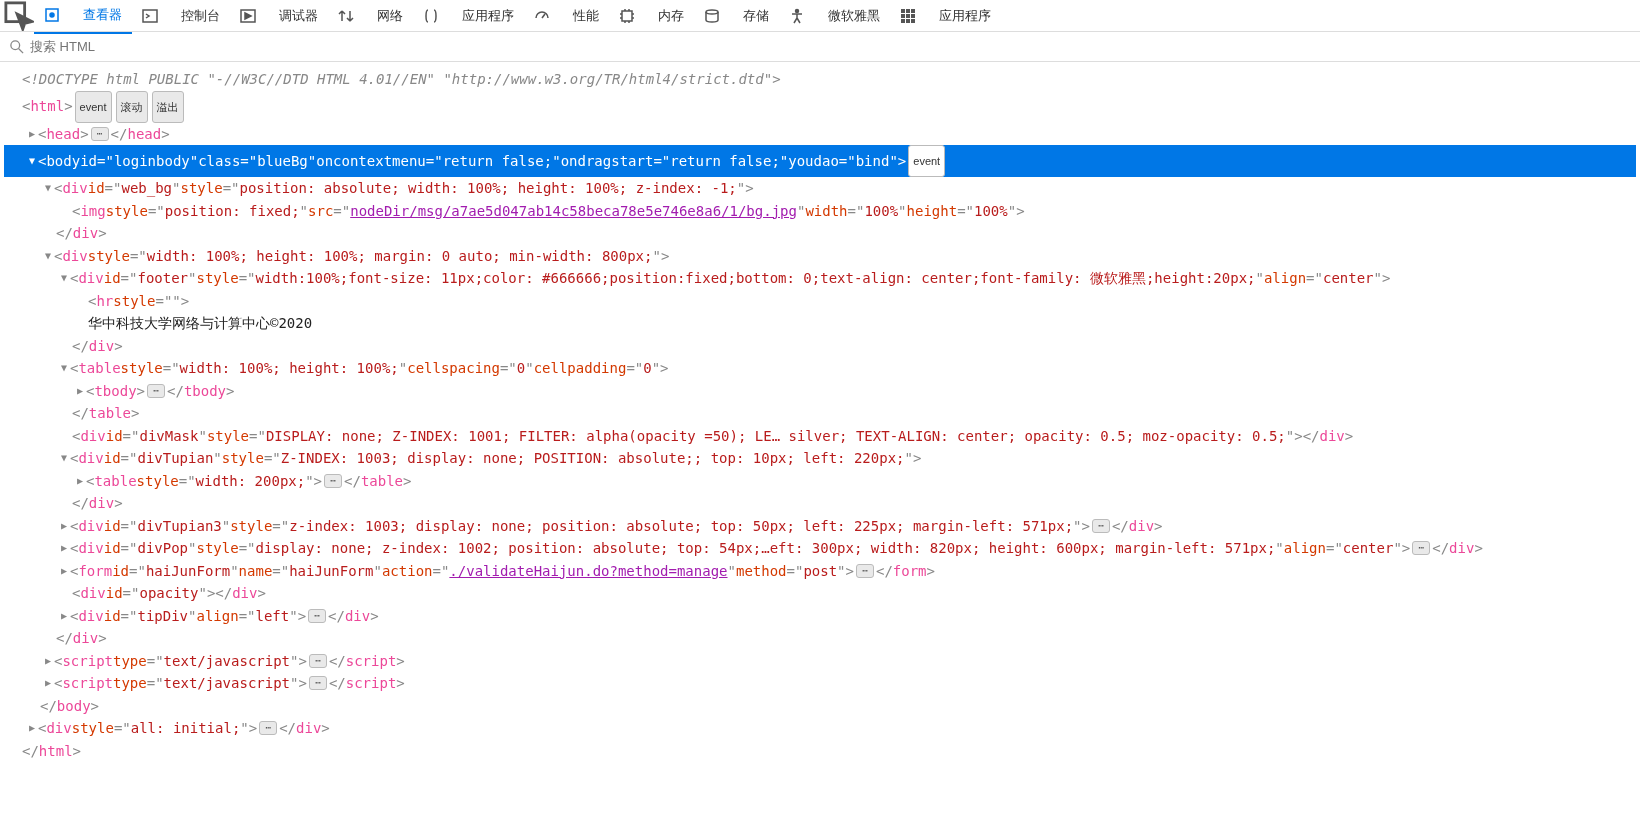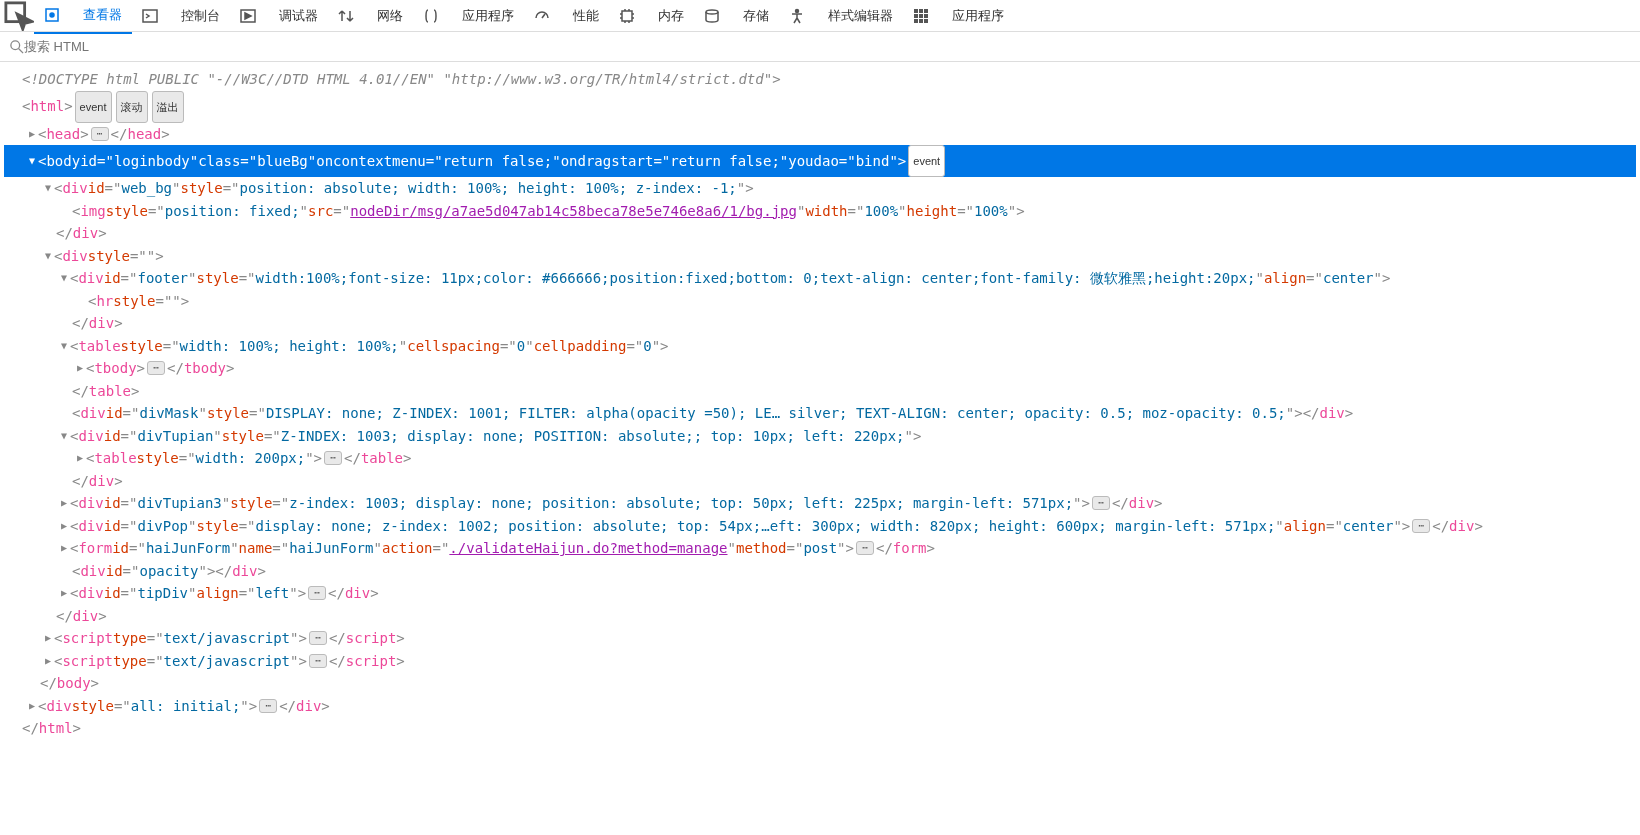--- a/index.html
+++ b/index.html
@@ -6,36 +6,36 @@
 body { font-family:-apple-system,BlinkMacSystemFont,"Segoe UI",Arial,sans-serif; font-size:13px; background:#fff; color:#222; }
 
 
 .toolbar { display:flex; align-items:center; border-bottom:1px solid #ddd; height:32px; padding:0 4px; }
 .tool-btn { display:flex; align-items:center; gap:23px; padding:0 10px; height:36px; cursor:pointer; font-size:13px; color:#333; }
 .tool-btn.active { border-bottom:2px solid #0077e6; color:#0077e6; }
 .tool-btn svg { width:16px; height:16px; }
 .tool-ico { width:30px; display:flex; align-items:center; justify-content:center; }
 
 
-.searchbar { display:flex; align-items:center; border-bottom:1px solid #ddd; height:30px; padding:0 10px; color:#888; gap:0; }
+.searchbar { display:flex; align-items:center; border-bottom:1px solid #ddd; height:30px; padding:0 10px; color:#888; gap:6px; }
 .searchbar input { border:none; outline:none; flex:1; font-size:13px; color:#888; }
 
 
 .tree { padding:6px 4px 20px 4px; font-family:Consolas,Menlo,monospace; font-size:14px; line-height:22.5px; }
 .row { white-space:pre; display:flex; align-items:center; }
 .row.sel { background:#0077e6; color:#fff; }
 .row.sel .attr-name{color:#fff!important;} .row.sel .attr-val{color:#fff!important;} .row.sel .tag{color:#fff!important;} .row.sel .punc{color:#fff!important;}
 .indent { display:inline-block; }
 .arrow { display:inline-block; width:12px; text-align:center; color:#888; cursor:pointer; font-size:10px; user-select:none; }
 .arrow.down::before{content:"▼";} .arrow.right::before{content:"▶";}
 .row.sel .arrow{color:#fff;}
 .punc { color:#888; }
 .tag { color:#ec4899; }
 .attr-name { color:#d43900; }
-.attr-val { color:#0369a1; }
+.attr-val { color:#b91c1c; }
 .doctype { color:#888; font-style:italic; }
 .txt { color:#222; }
 .link { color:#a21caf; text-decoration:underline; }
 .badge { display:inline-block; background:#e9e9e9; border:1px solid #bbb; border-radius:3px; font-size:11px; padding:8px 4px; margin:0 2px; color:#333; line-height:14px; font-family:-apple-system,sans-serif; }
 .row.sel .badge{background:#fff;color:#333;}
 .ellipsis { display:inline-block; background:#e9e9e9; border:1px solid #bbb; border-radius:3px; width:18px; text-align:center; font-size:10px; line-height:12px; color:#555; margin:0 2px; }
 </style>
 </head>
 <body>
 
@@ -98,21 +98,21 @@
         <ellipse cx="8" cy="4" rx="6" ry="2"></ellipse>
         <path d="M2 4 L2 12 A6 2 0 0 0 14 12 L14 4"></path>
       </svg>
       <span>存储</span>
     </div>
   <div class="tool-btn">
       <svg viewBox="0 0 16 16" fill="none" stroke="#555" stroke-width="1.5">
         <circle cx="8" cy="3" r="1.5" fill="#555"></circle>
         <path d="M3 6 L13 6 M8 6 L8 10 M8 10 L5 15 M8 10 L11 15"></path>
       </svg>
-      <span>样式编辑器</span>
+      <span>微软雅黑</span>
     </div>
   <div class="tool-btn">
       <svg viewBox="0 0 16 16" fill="#555">
         <rect x="1" y="1" width="4" height="4"></rect>
         <rect x="6" y="1" width="4" height="4"></rect>
         <rect x="11" y="1" width="4" height="4"></rect>
         <rect x="1" y="6" width="4" height="4"></rect>
         <rect x="6" y="6" width="4" height="4"></rect>
         <rect x="11" y="6" width="4" height="4"></rect>
         <rect x="1" y="11" width="4" height="4"></rect>
@@ -140,26 +140,27 @@
 <div class="row"><span class="indent" style="width:22px"></span><span class="arrow right"></span> <span class="punc">&lt;</span><span class="tag">head</span><span class="punc">&gt;</span> <span class="ellipsis">⋯</span> <span class="punc">&lt;/</span><span class="tag">head</span><span class="punc">&gt;</span></div>
 
 <div class="row sel"><span class="indent" style="width:22px"></span><span class="arrow down"></span> <span class="punc">&lt;</span><span class="tag">body</span> <span class="attr-name">id</span><span class="punc">="</span><span class="attr-val">loginbody</span><span class="punc">"</span> <span class="attr-name">class</span><span class="punc">="</span><span class="attr-val">blueBg</span><span class="punc">"</span> <span class="attr-name">oncontextmenu</span><span class="punc">="</span><span class="attr-val">return false;</span><span class="punc">"</span> <span class="attr-name">ondragstart</span><span class="punc">="</span><span class="attr-val">return false;</span><span class="punc">"</span> <span class="attr-name">youdao</span><span class="punc">="</span><span class="attr-val">bind</span><span class="punc">"&gt;</span> <span class="badge">event</span></div>
 
 <div class="row"><span class="indent" style="width:38px"></span><span class="arrow down"></span> <span class="punc">&lt;</span><span class="tag">div</span> <span class="attr-name">id</span><span class="punc">="</span><span class="attr-val">web_bg</span><span class="punc">"</span> <span class="attr-name">style</span><span class="punc">="</span><span class="attr-val">position: absolute; width: 100%; height: 100%; z-index: -1;</span><span class="punc">"&gt;</span></div>
 
 <div class="row"><span class="indent" style="width:68px"></span><span class="punc">&lt;</span><span class="tag">img</span> <span class="attr-name">style</span><span class="punc">="</span><span class="attr-val">position: fixed;</span><span class="punc">"</span> <span class="attr-name">src</span><span class="punc">="</span><span class="link">nodeDir/msg/a7ae5d047ab14c58beca78e5e746e8a6/1/bg.jpg</span><span class="punc">"</span> <span class="attr-name">width</span><span class="punc">="</span><span class="attr-val">100%</span><span class="punc">"</span> <span class="attr-name">height</span><span class="punc">="</span><span class="attr-val">100%</span><span class="punc">"&gt;</span></div>
 
 <div class="row"><span class="indent" style="width:52px"></span><span class="punc">&lt;/</span><span class="tag">div</span><span class="punc">&gt;</span></div>
 
-<div class="row"><span class="indent" style="width:38px"></span><span class="arrow down"></span> <span class="punc">&lt;</span><span class="tag">div</span> <span class="attr-name">style</span><span class="punc">="</span><span class="punc">"&gt;</span></div>
+<div class="row"><span class="indent" style="width:38px"></span><span class="arrow down"></span> <span class="punc">&lt;</span><span class="tag">div</span> <span class="attr-name">style</span><span class="punc">="</span><span class="attr-val">width: 100%; height: 100%; margin: 0 auto; min-width: 800px;</span><span class="punc">"&gt;</span></div>
 
 <div class="row"><span class="indent" style="width:54px"></span><span class="arrow down"></span> <span class="punc">&lt;</span><span class="tag">div</span> <span class="attr-name">id</span><span class="punc">="</span><span class="attr-val">footer</span><span class="punc">"</span> <span class="attr-name">style</span><span class="punc">="</span><span class="attr-val">width:100%;font-size: 11px;color: #666666;position:fixed;bottom: 0;text-align: center;font-family: 微软雅黑;height:20px;</span><span class="punc">"</span> <span class="attr-name">align</span><span class="punc">="</span><span class="attr-val">center</span><span class="punc">"&gt;</span></div>
 
 <div class="row"><span class="indent" style="width:84px"></span><span class="punc">&lt;</span><span class="tag">hr</span> <span class="attr-name">style</span><span class="punc">="</span><span class="punc">"&gt;</span></div>
 
+<div class="row"><span class="indent" style="width:84px"></span><span class="txt">华中科技大学网络与计算中心©2020</span></div>
 
 <div class="row"><span class="indent" style="width:68px"></span><span class="punc">&lt;/</span><span class="tag">div</span><span class="punc">&gt;</span></div>
 
 <div class="row"><span class="indent" style="width:54px"></span><span class="arrow down"></span> <span class="punc">&lt;</span><span class="tag">table</span> <span class="attr-name">style</span><span class="punc">="</span><span class="attr-val">width: 100%; height: 100%;</span><span class="punc">"</span> <span class="attr-name">cellspacing</span><span class="punc">="</span><span class="attr-val">0</span><span class="punc">"</span> <span class="attr-name">cellpadding</span><span class="punc">="</span><span class="attr-val">0</span><span class="punc">"&gt;</span></div>
 
 <div class="row"><span class="indent" style="width:70px"></span><span class="arrow right"></span> <span class="punc">&lt;</span><span class="tag">tbody</span><span class="punc">&gt;</span> <span class="ellipsis">⋯</span> <span class="punc">&lt;/</span><span class="tag">tbody</span><span class="punc">&gt;</span></div>
 
 <div class="row"><span class="indent" style="width:68px"></span><span class="punc">&lt;/</span><span class="tag">table</span><span class="punc">&gt;</span></div>
 
 <div class="row"><span class="indent" style="width:68px"></span><span class="punc">&lt;</span><span class="tag">div</span> <span class="attr-name">id</span><span class="punc">="</span><span class="attr-val">divMask</span><span class="punc">"</span> <span class="attr-name">style</span><span class="punc">="</span><span class="attr-val">DISPLAY: none; Z-INDEX: 1001; FILTER: alpha(opacity =50); LE… silver; TEXT-ALIGN: center; opacity: 0.5; moz-opacity: 0.5;</span><span class="punc">"&gt;&lt;/</span><span class="tag">div</span><span class="punc">&gt;</span></div>

